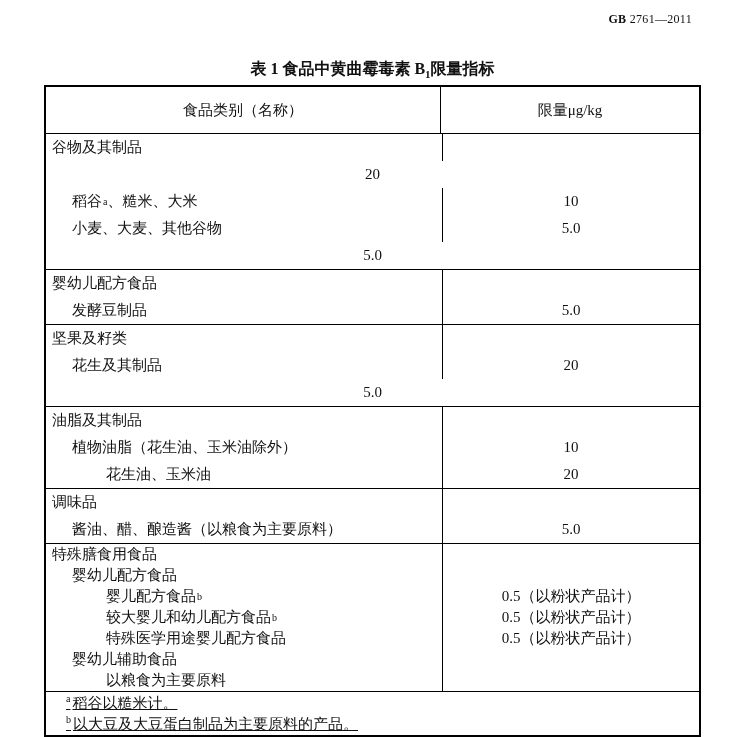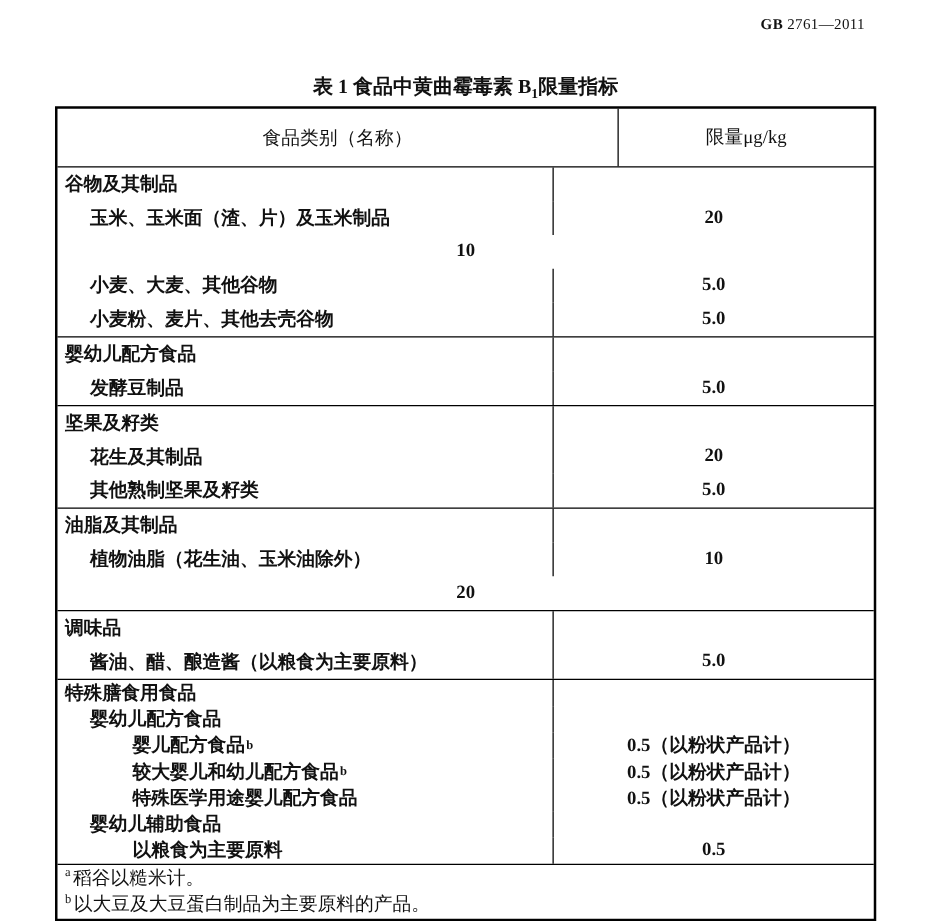--- a/index.html
+++ b/index.html
@@ -39,35 +39,35 @@
     background: #fff;
     font-size: 15px;
   }
 
   .thead {
     display: flex;
     height: 46px;
     border-bottom: 1px solid #000;
   }
   .thead .cell-name {
-    width: 449px;
+    width: 395px;
     border-right: 1px solid #000;
     display: flex; align-items: center; justify-content: center;
     box-sizing: border-box;
   }
   .thead .cell-limit {
     flex: 1;
     display: flex; flex-direction: row;
     align-items: center; justify-content: center;
     line-height: 19px;
   }
 
   .section { border-bottom: 1px solid #000; }
 
-  .row { display: flex; height: 27px; font-weight: bold; }
+  .row { display: flex; height: 27px; }
   .section.compact .row { height: 21px; }
 
   .row .cell-name {
     width: 397px;
     border-right: 1px solid #000;
     box-sizing: border-box;
     display: flex; align-items: center;
     white-space: nowrap; overflow: hidden;
   }
   .row .cell-name.lvl0 { padding-left: 6px; }
@@ -78,22 +78,22 @@
   .row .cell-limit {
     flex: 1;
     display: flex; align-items: center; justify-content: center;
     white-space: nowrap;
   }
 
   .footnotes { padding: 1px 0 0 0; }
   .footnote-row {
     height: 21px;
     line-height: 21px;
-    padding-left: 6px;
-    white-space: nowrap; overflow: hidden;
+    padding-left: 20px;
+    white-space: nowrap; overflow: hidden; text-decoration: underline;
   }
   .footnote-row sup { font-size: 10px; line-height: 0; margin-right: 2px; }
 </style>
 </head>
 <body>
 
 <div class="doc-number"><span class="bold">GB</span><span> 2761—2011</span></div>
 
 <div class="table-title"><span>表 1  食品中黄曲霉毒素 B</span><sub>1</sub><span>限量指标</span></div>
 
@@ -105,32 +105,31 @@
       <span>μg/kg</span>
     </div>
   </div>
   <div>
       <div class="section">
         <div class="row">
           <div class="cell-name lvl0">谷物及其制品</div>
           <div class="cell-limit"></div>
         </div>
         <div class="row">
-          <div class="cell-name lvl1">玉米、玉米面（渣、片）及玉米制品</div>
           <div class="cell-limit">20</div>
         </div>
         <div class="row">
+          <div class="cell-name lvl1">稻谷<sup>a</sup>、糙米、大米</div>
           <div class="cell-limit">10</div>
         </div>
         <div class="row">
           <div class="cell-name lvl1">小麦、大麦、其他谷物</div>
           <div class="cell-limit">5.0</div>
         </div>
         <div class="row">
-          <div class="cell-name lvl1">小麦粉、麦片、其他去壳谷物</div>
           <div class="cell-limit">5.0</div>
         </div>
       </div>
       <div class="section">
         <div class="row">
           <div class="cell-name lvl0">婴幼儿配方食品</div>
           <div class="cell-limit"></div>
         </div>
         <div class="row">
           <div class="cell-name lvl1">发酵豆制品</div>
@@ -140,34 +139,34 @@
       <div class="section">
         <div class="row">
           <div class="cell-name lvl0">坚果及籽类</div>
           <div class="cell-limit"></div>
         </div>
         <div class="row">
           <div class="cell-name lvl1">花生及其制品</div>
           <div class="cell-limit">20</div>
         </div>
         <div class="row">
-          <div class="cell-name lvl1">其他熟制坚果及籽类</div>
           <div class="cell-limit">5.0</div>
         </div>
       </div>
       <div class="section">
         <div class="row">
           <div class="cell-name lvl0">油脂及其制品</div>
           <div class="cell-limit"></div>
         </div>
         <div class="row">
           <div class="cell-name lvl1">植物油脂（花生油、玉米油除外）</div>
           <div class="cell-limit">10</div>
         </div>
         <div class="row">
+          <div class="cell-name lvl2">花生油、玉米油</div>
           <div class="cell-limit">20</div>
         </div>
       </div>
       <div class="section">
         <div class="row">
           <div class="cell-name lvl0">调味品</div>
           <div class="cell-limit"></div>
         </div>
         <div class="row">
           <div class="cell-name lvl1">酱油、醋、酿造酱（以粮食为主要原料）</div>
@@ -194,21 +193,20 @@
         <div class="row">
           <div class="cell-name lvl2">特殊医学用途婴儿配方食品</div>
           <div class="cell-limit">0.5（以粉状产品计）</div>
         </div>
         <div class="row">
           <div class="cell-name lvl1">婴幼儿辅助食品</div>
           <div class="cell-limit"></div>
         </div>
         <div class="row">
           <div class="cell-name lvl2">以粮食为主要原料</div>
-          <div class="cell-limit">0.5</div>
         </div>
       </div>
     </div>
   <div class="footnotes">
       <div class="footnote-row"><sup>a</sup>稻谷以糙米计。</div>
       <div class="footnote-row"><sup>b</sup>以大豆及大豆蛋白制品为主要原料的产品。</div>
     </div>
 </div>
 
 </body></html>

